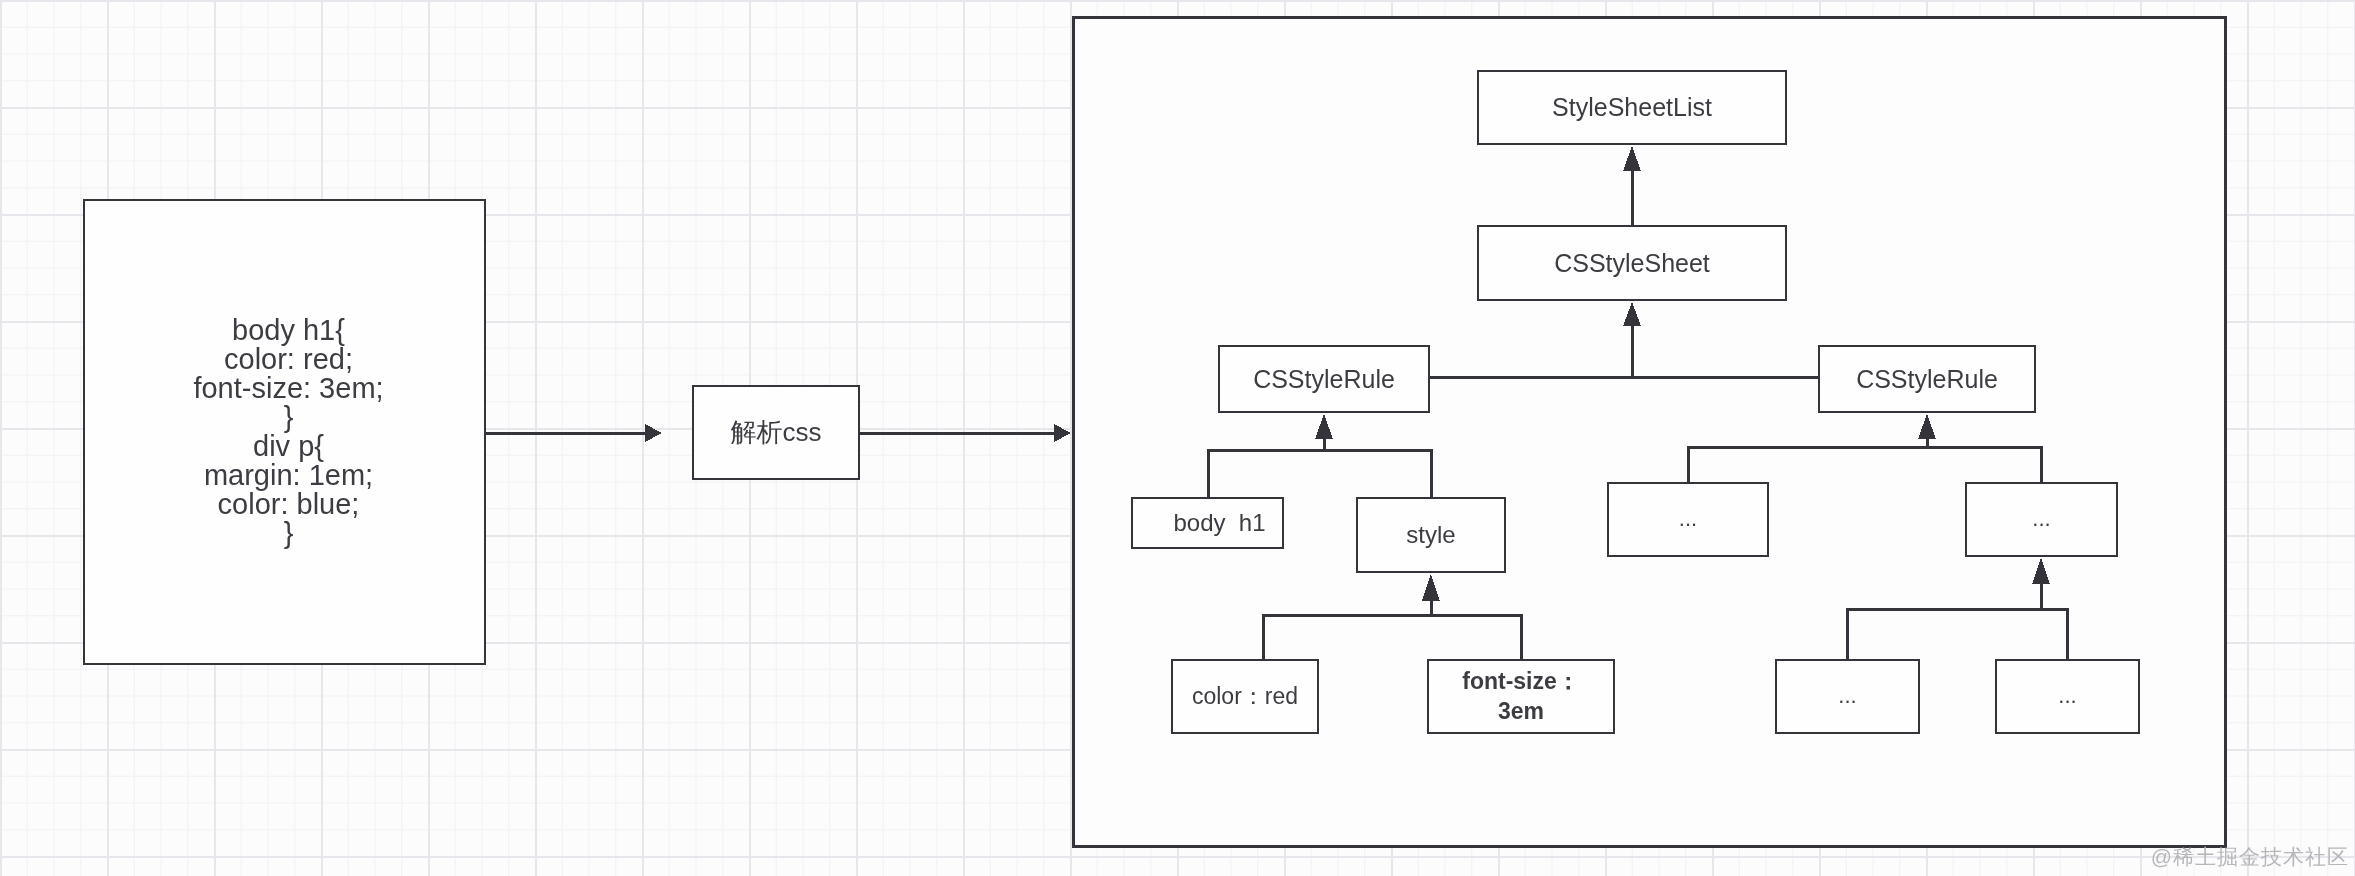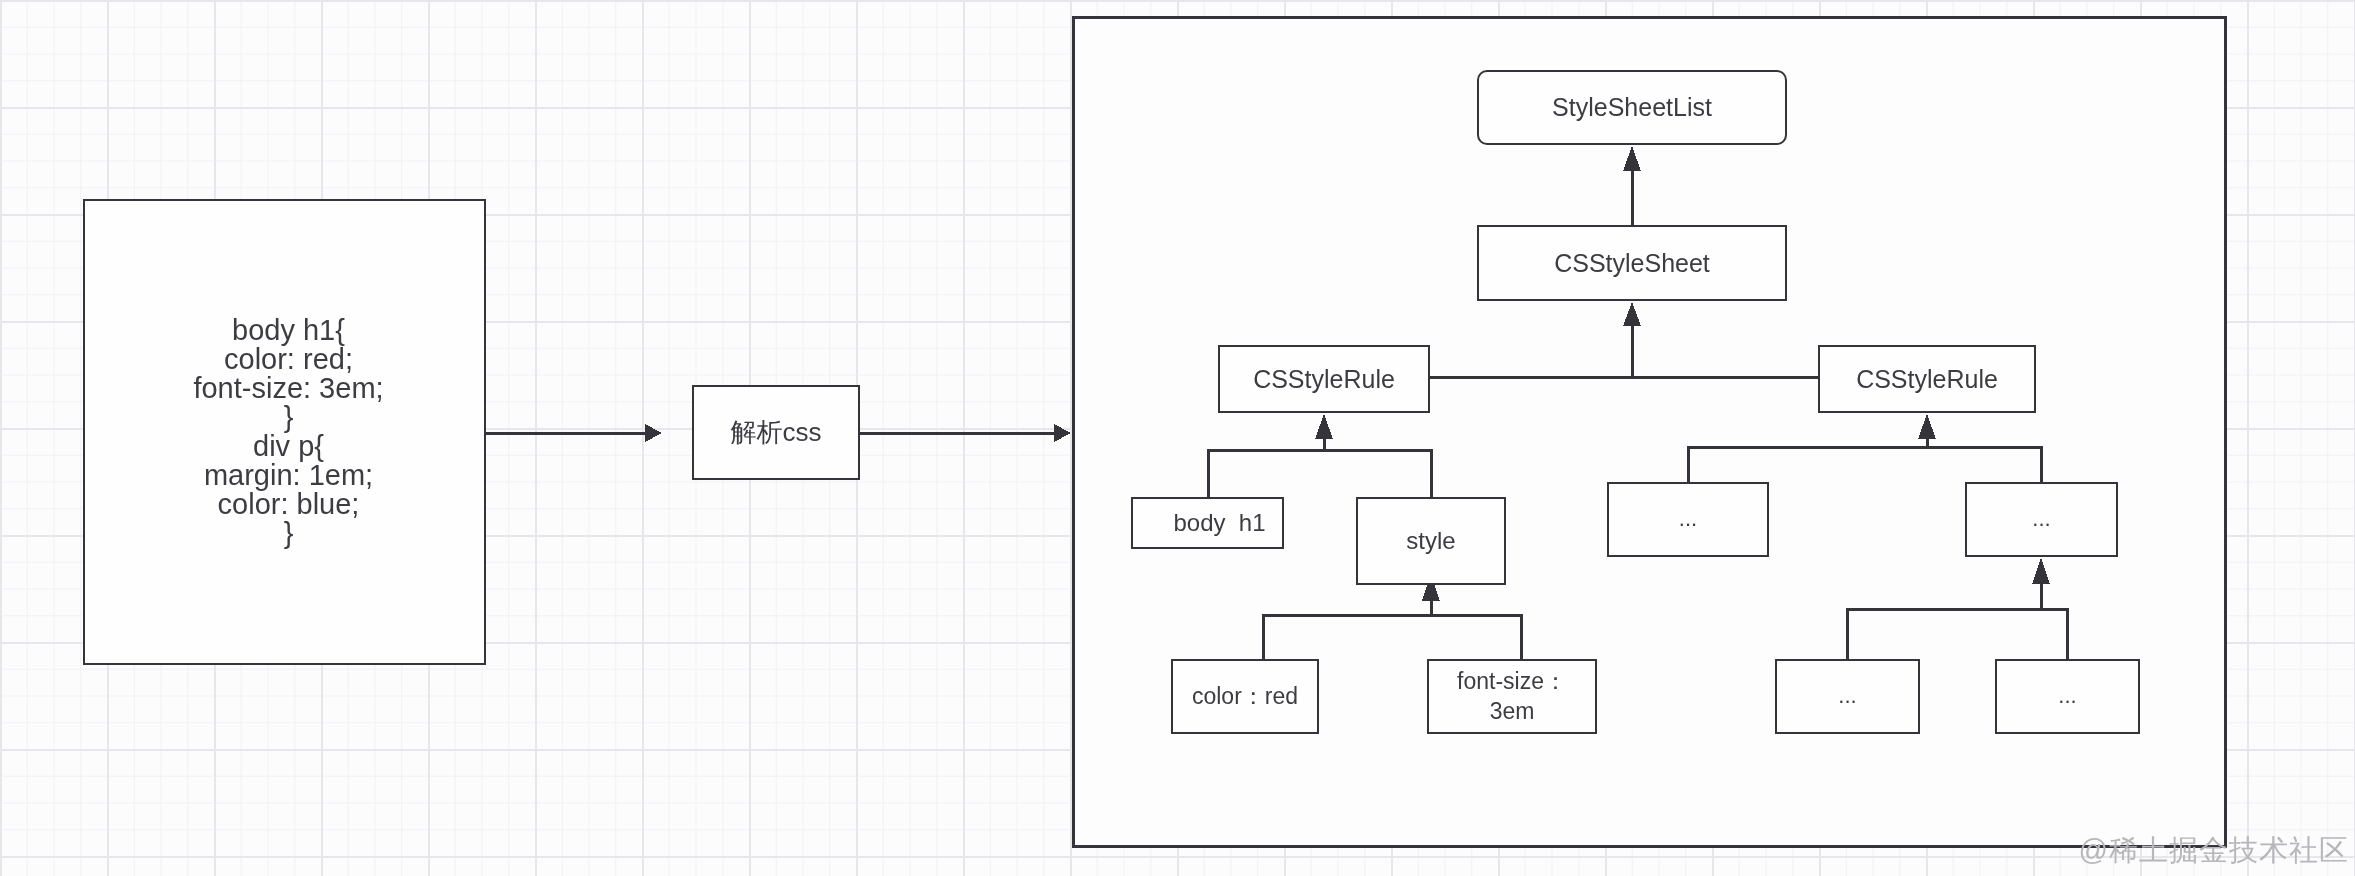--- a/index.html
+++ b/index.html
@@ -51,37 +51,37 @@
 
   .code-box {
     left: 83px; top: 199px; width: 403px; height: 466px;
     font-size: 29px; line-height: 29px; padding-left: 8px;
   }
 
   .parse-box { left: 692px; top: 385px; width: 168px; height: 95px; font-size: 26px; }
 
   .container-box { left: 1072px; top: 16px; width: 1155px; height: 832px; }
 
-  .n-ssl      { left: 1477px; top: 70px;  width: 310px; height: 75px; font-size: 25px; border-radius: 10px; }
+  .n-ssl      { left: 1477px; top: 70px;  width: 310px; height: 75px; font-size: 25px; }
   .n-sheet    { left: 1477px; top: 225px; width: 310px; height: 76px; font-size: 25px; text-align: right; }
   .n-rule-l   { left: 1218px; top: 345px; width: 212px; height: 68px; font-size: 25px; }
   .n-rule-r   { left: 1818px; top: 345px; width: 218px; height: 68px; font-size: 25px; }
   .n-bodyh1   { left: 1131px; top: 497px; width: 153px; height: 52px; font-size: 24px; padding-left: 24px; }
-  .n-style    { left: 1356px; top: 497px; width: 150px; height: 88px; font-size: 24px; }
+  .n-style    { left: 1356px; top: 497px; width: 150px; height: 76px; font-size: 24px; }
   .n-mid-l    { left: 1607px; top: 482px; width: 162px; height: 75px; font-size: 22px; }
   .n-mid-r    { left: 1965px; top: 482px; width: 153px; height: 75px; font-size: 22px; }
   .n-color    { left: 1171px; top: 659px; width: 148px; height: 75px; font-size: 23px; }
-  .n-fontsize { left: 1427px; top: 659px; width: 170px; height: 75px; font-size: 23px; }
+  .n-fontsize { left: 1427px; top: 659px; width: 188px; height: 75px; font-size: 23px; font-weight: bold; }
   .n-bot-l    { left: 1775px; top: 659px; width: 145px; height: 75px; font-size: 22px; }
   .n-bot-r    { left: 1995px; top: 659px; width: 145px; height: 75px; font-size: 22px; }
 
   .watermark {
     position: absolute;
     right: 6px; bottom: 5px;
-    font-size: 29px;
+    font-size: 21px;
     color: #b6b6bb;
     letter-spacing: 1px;
   }
 </style>
 </head>
 <body>
 
 <div class="stage">
 
   <div class="panel container-box"></div>

